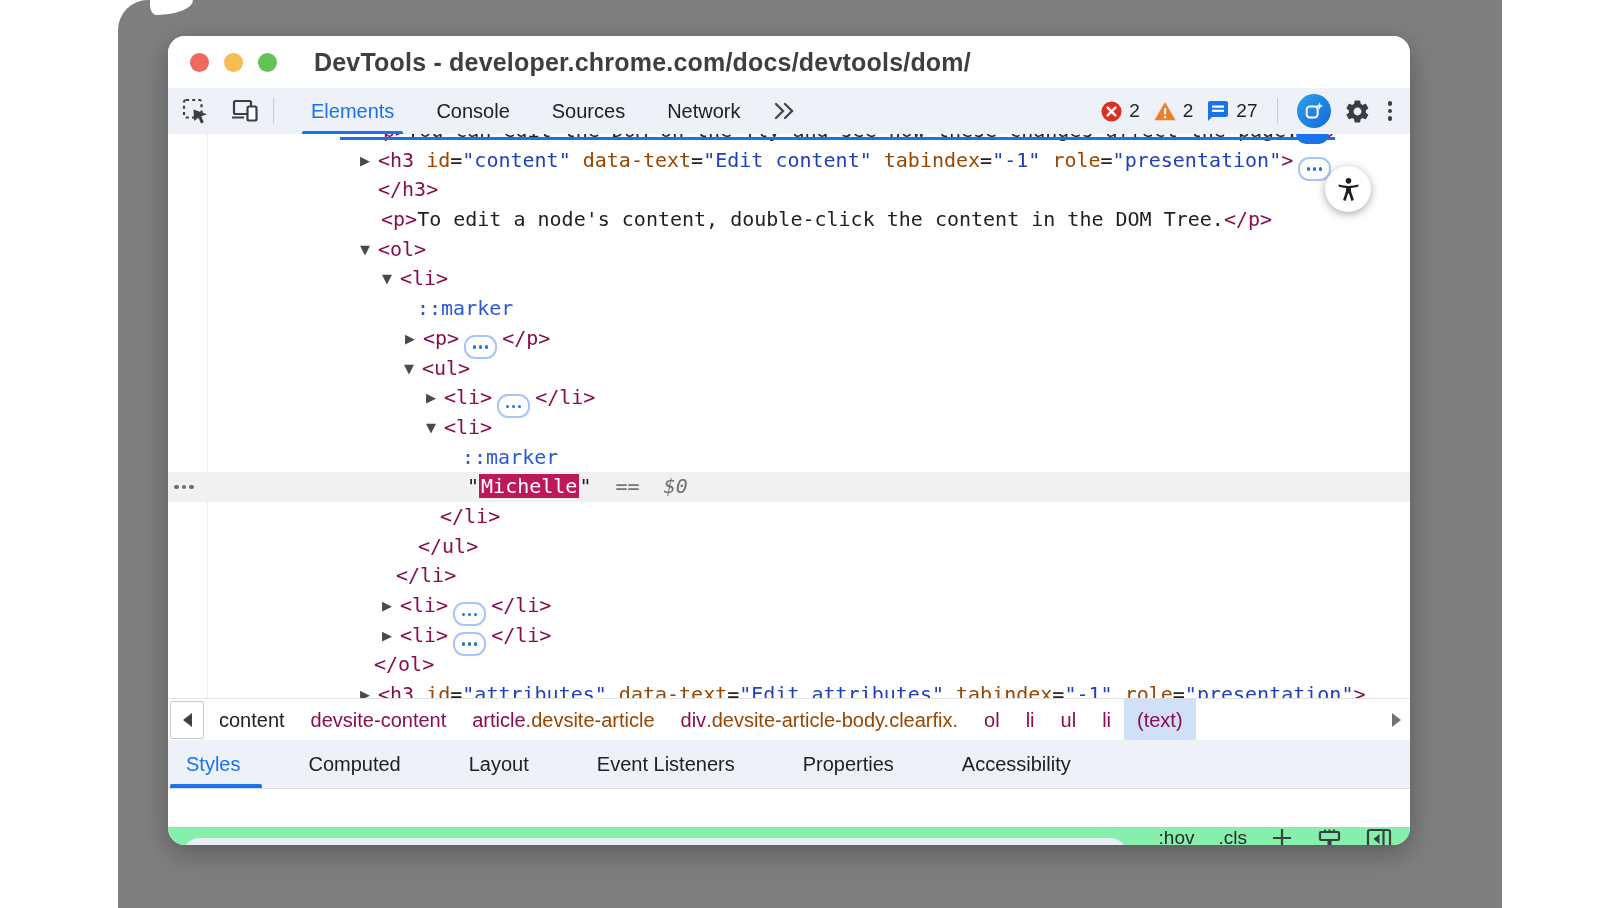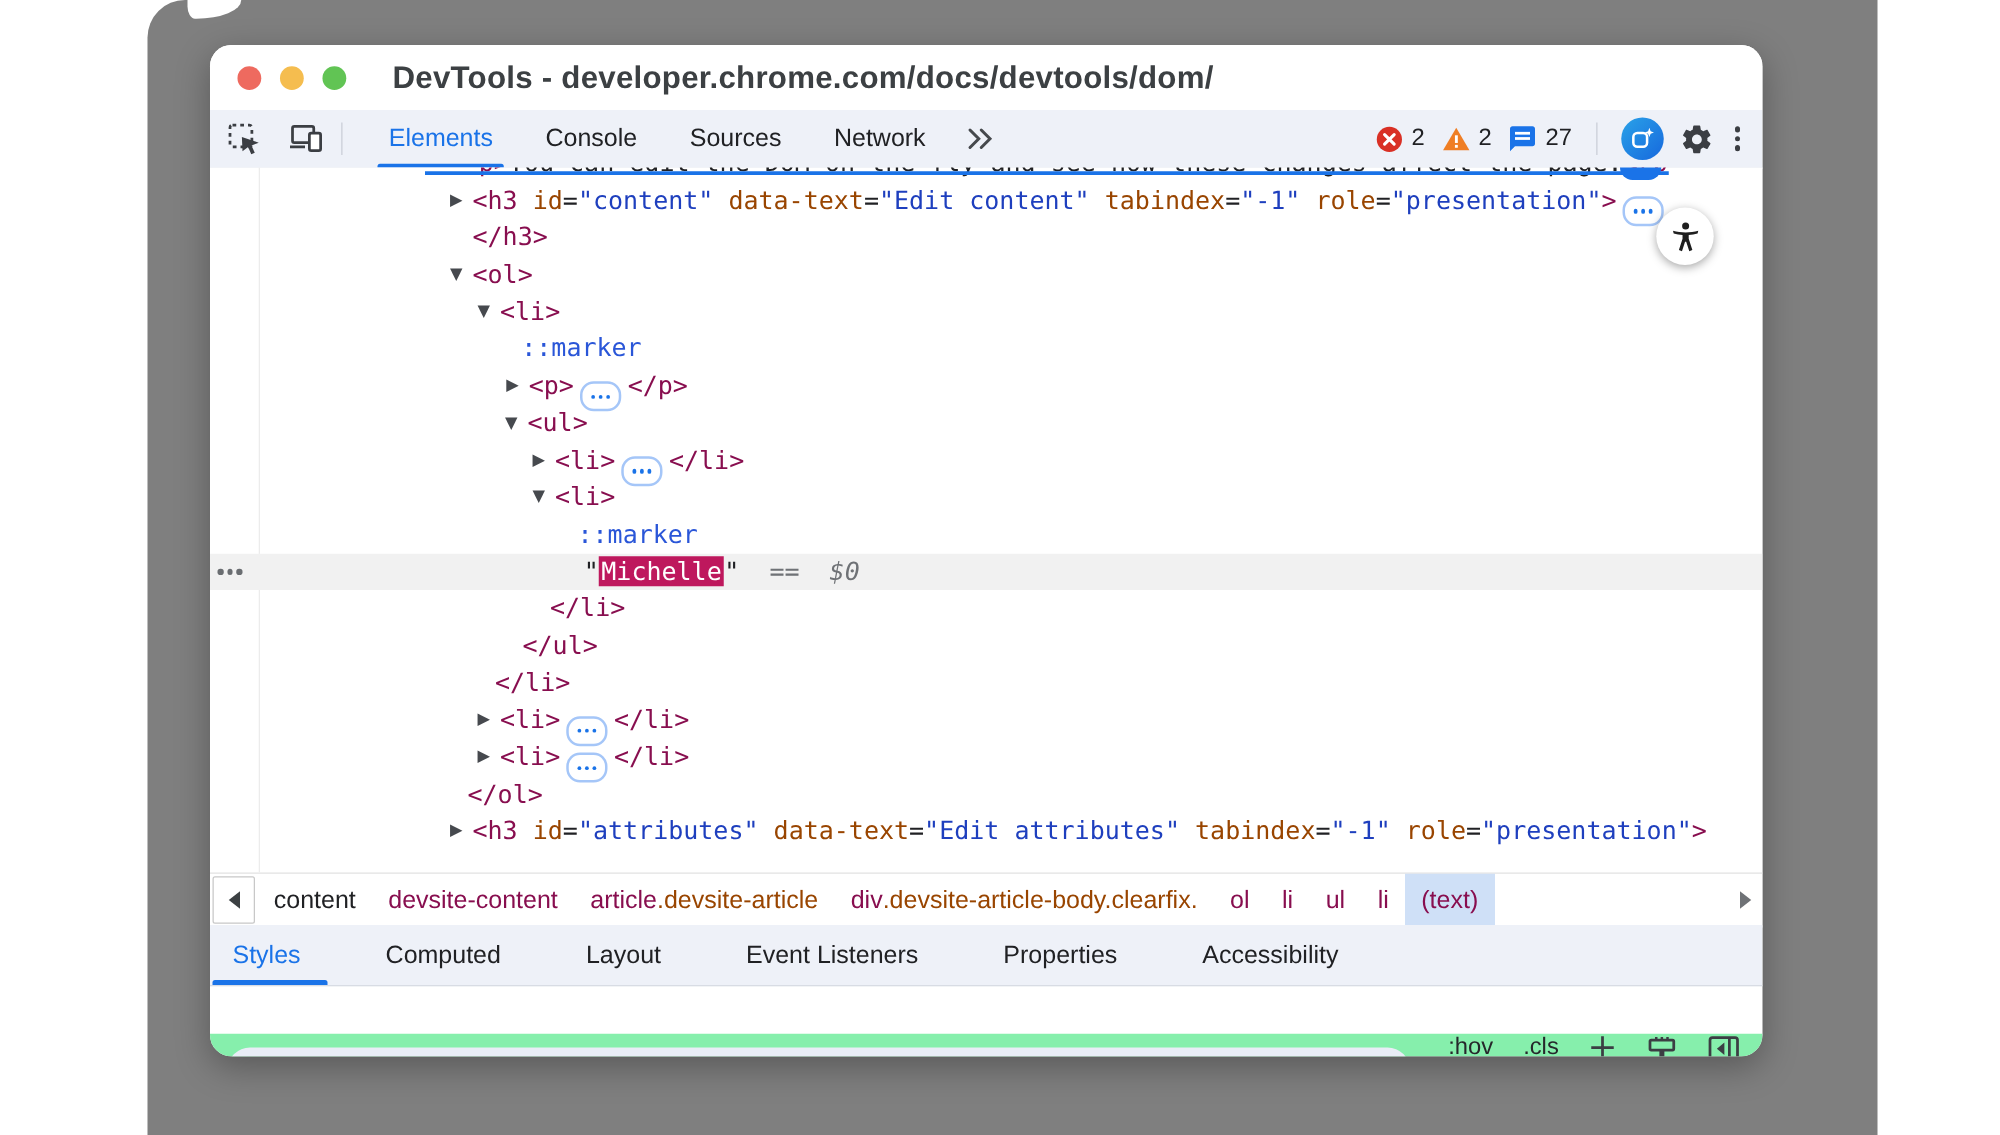--- a/index.html
+++ b/index.html
@@ -192,20 +192,21 @@
         </span>
     </div>
   </div>
 
   <div class="tree">
     <div class="vline"></div>
     <div class="rows">
         <div class="trow" style="padding-left: 215px;"><span class="tk-tag">p&gt;</span><span class="tk-text">You can edit the DOM on the fly and see how these changes affect the page.</span><span class="tk-tag">&lt;/p</span></div>
         <div class="trow" style="padding-left: 210px;"><span class="arrow" style="left: 192px;">▶</span><span class="tk-tag">&lt;h3</span><span class="tk-plain"> </span><span class="tk-attr">id</span><span class="tk-plain">=</span><span class="tk-val">"content"</span><span class="tk-plain"> </span><span class="tk-attr">data-text</span><span class="tk-plain">=</span><span class="tk-val">"Edit content"</span><span class="tk-plain"> </span><span class="tk-attr">tabindex</span><span class="tk-plain">=</span><span class="tk-val">"-1"</span><span class="tk-plain"> </span><span class="tk-attr">role</span><span class="tk-plain">=</span><span class="tk-val">"presentation"</span><span class="tk-tag">&gt;</span><span class="badge"><i></i><i></i><i></i></span></div>
         <div class="trow" style="padding-left: 210px;"><span class="tk-tag">&lt;/h3&gt;</span></div>
+        <div class="trow" style="padding-left: 213px;"><span class="tk-tag">&lt;p&gt;</span><span class="tk-text">To edit a node's content, double-click the content in the DOM Tree.</span><span class="tk-tag">&lt;/p&gt;</span></div>
         <div class="trow" style="padding-left: 210px;"><span class="arrow" style="left: 192px;">▼</span><span class="tk-tag">&lt;ol&gt;</span></div>
         <div class="trow" style="padding-left: 232px;"><span class="arrow" style="left: 214px;">▼</span><span class="tk-tag">&lt;li&gt;</span></div>
         <div class="trow" style="padding-left: 249px;"><span class="tk-pseudo">::marker</span></div>
         <div class="trow" style="padding-left: 255px;"><span class="arrow" style="left: 237px;">▶</span><span class="tk-tag">&lt;p&gt;</span><span class="badge"><i></i><i></i><i></i></span><span class="tk-tag">&lt;/p&gt;</span></div>
         <div class="trow" style="padding-left: 254px;"><span class="arrow" style="left: 236px;">▼</span><span class="tk-tag">&lt;ul&gt;</span></div>
         <div class="trow" style="padding-left: 276px;"><span class="arrow" style="left: 258px;">▶</span><span class="tk-tag">&lt;li&gt;</span><span class="badge"><i></i><i></i><i></i></span><span class="tk-tag">&lt;/li&gt;</span></div>
         <div class="trow" style="padding-left: 276px;"><span class="arrow" style="left: 258px;">▼</span><span class="tk-tag">&lt;li&gt;</span></div>
         <div class="trow" style="padding-left: 294px;"><span class="tk-pseudo">::marker</span></div>
         <div class="trow selected" style="padding-left: 299px;"><span class="gutter"><i></i><i></i><i></i></span><span class="tk-quote">"</span><span class="tk-sel">Michelle</span><span class="tk-quote">"</span><span class="tk-eq">  ==  </span><span class="tk-dollar">$0</span></div>
         <div class="trow" style="padding-left: 272px;"><span class="tk-tag">&lt;/li&gt;</span></div>

